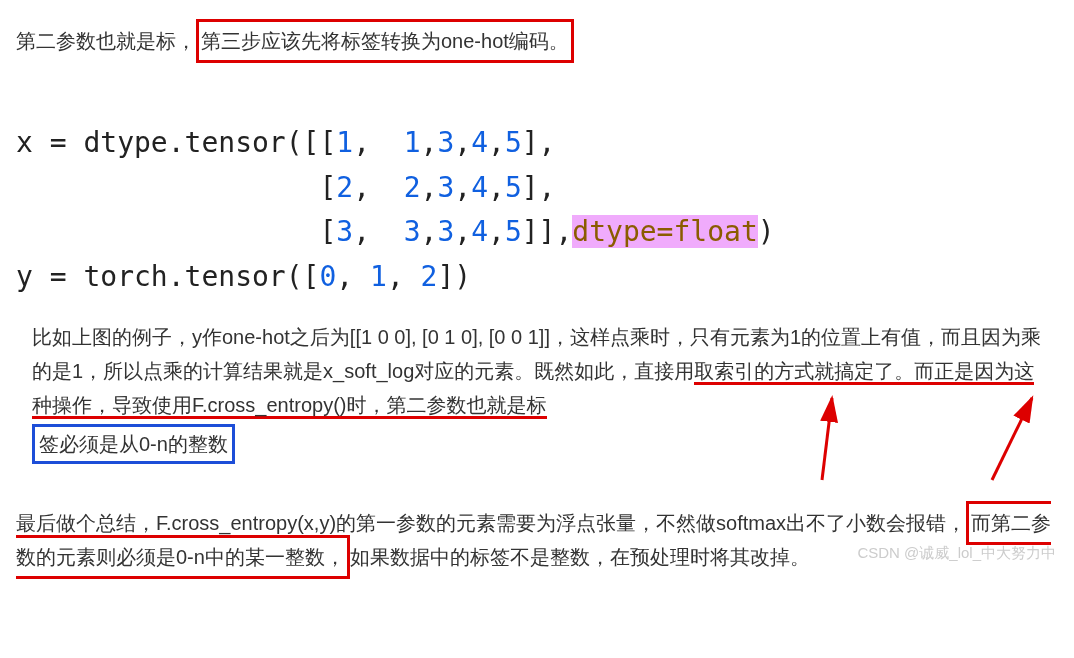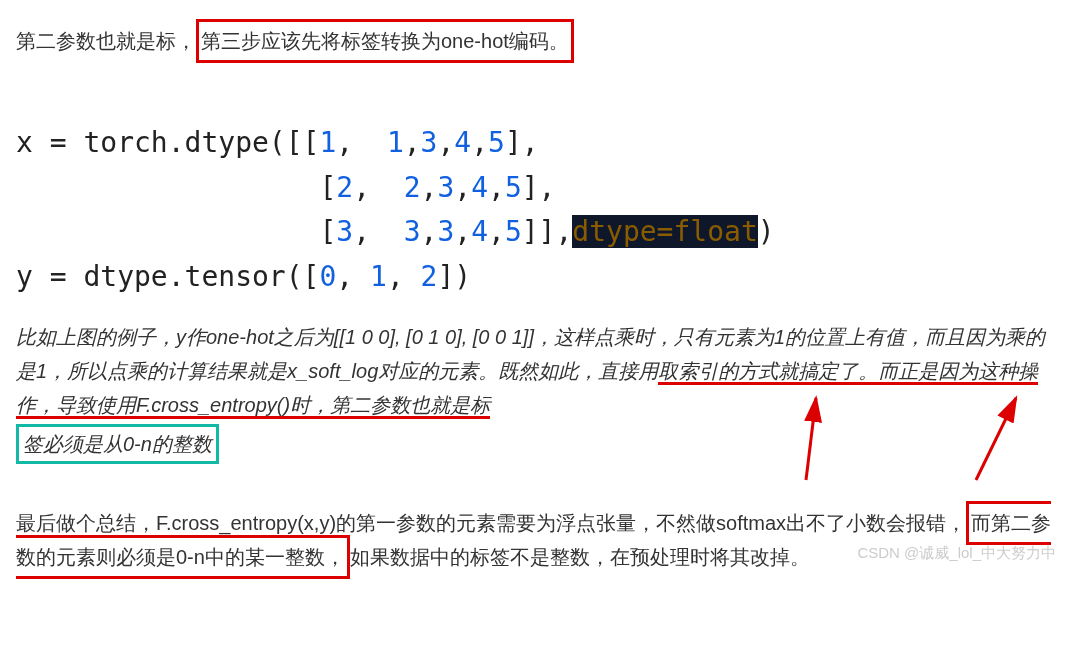--- a/index.html
+++ b/index.html
@@ -25,34 +25,33 @@
   .code {
     font-family: "Consolas", "Menlo", monospace;
     font-size: 28px;
     line-height: 1.6;
     white-space: pre;
     margin: 8px 0 20px 0;
     color: #222;
   }
   .code .num { color: #1060e0; }
   .code .hl-arg {
-    background: #0f172a;
+    background: #f0abfc;
     color: #8a5c00;
   }
   .para2 {
-    margin: 8px 0;
+    margin: 8px 16px;
     line-height: 1.7;
     position: relative;
-    font-style: italic;
   }
   .underline-text {
     border-bottom: 3px solid #d00;
   }
   .box-inline {
-    border: 3px solid #14b8a6;
+    border: 3px solid #1d4ed8;
     display: inline-block;
     padding: 0 4px;
     margin-top:2px;
   }
   .watermark {
     position: absolute;
     right: 18px;
     bottom: 42px;
     color: #ccc;
     font-size: 15px;
@@ -65,24 +64,24 @@
   }
 </style>
 </head>
 <body>
 
 <div class="para">
   <span>第二参数也就是标，</span><span class="hl-box">第三步应该先将标签转换为one-hot编码。</span>
 </div>
 
 <div class="code">
-<span><span>x = torch.dtype([[</span><span class="num">1</span><span>,  </span><span class="num">1</span><span>,</span><span class="num">3</span><span>,</span><span class="num">4</span><span>,</span><span class="num">5</span><span>],</span></span>
+<span><span>x = dtype.tensor([[</span><span class="num">1</span><span>,  </span><span class="num">1</span><span>,</span><span class="num">3</span><span>,</span><span class="num">4</span><span>,</span><span class="num">5</span><span>],</span></span>
 <span><span>                  [</span><span class="num">2</span><span>,  </span><span class="num">2</span><span>,</span><span class="num">3</span><span>,</span><span class="num">4</span><span>,</span><span class="num">5</span><span>],</span></span>
 <span><span>                  [</span><span class="num">3</span><span>,  </span><span class="num">3</span><span>,</span><span class="num">3</span><span>,</span><span class="num">4</span><span>,</span><span class="num">5</span><span>]],</span><span class="hl-arg">dtype=float</span><span>)</span></span>
-<span><span>y = dtype.tensor([</span><span class="num">0</span><span>, </span><span class="num">1</span><span>, </span><span class="num">2</span><span>])</span></span>
+<span><span>y = torch.tensor([</span><span class="num">0</span><span>, </span><span class="num">1</span><span>, </span><span class="num">2</span><span>])</span></span>
 </div>
 
 <div class="para2" style="position:relative;">
   <span>比如上图的例子，y作one-hot之后为[[1 0 0], [0 1 0], [0 0 1]]，这样点乘时，只有元素为1的位置上有值，而且因为乘的是1，所以点乘的计算结果就是x_soft_log对应的元素。既然如此，直接用</span><span class="underline-text">取索引的方式就搞定了。</span><span class="underline-text">而正是因为这种操作，导致使用F.cross_entropy()时，第二参数也就是标</span><br>
   <span class="box-inline">签必须是从0-n的整数</span>
   <svg class="arrows" style="left:0;top:0;" width="1050" height="170">
     <defs>
       <marker id="ah" markerWidth="10" markerHeight="10" refX="8" refY="3" orient="auto">
         <path d="M0,0 L9,3 L0,6 Z" fill="#d00"></path>
       </marker>

